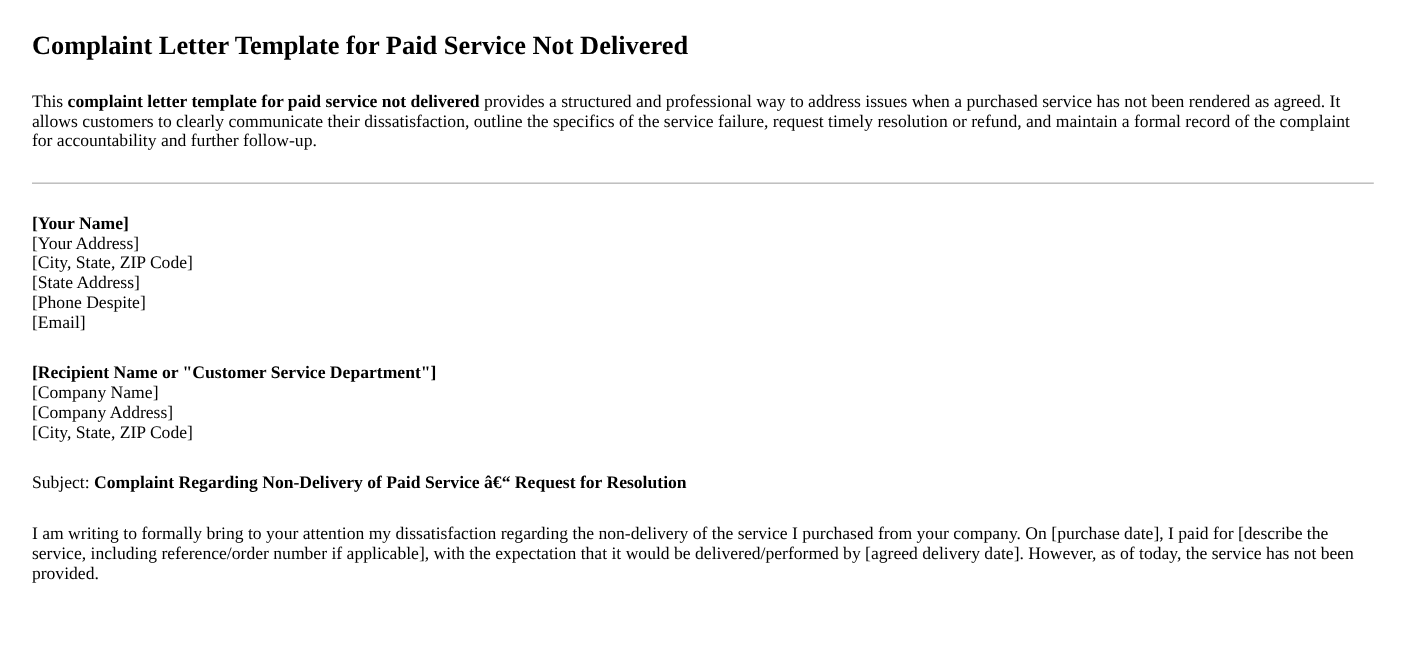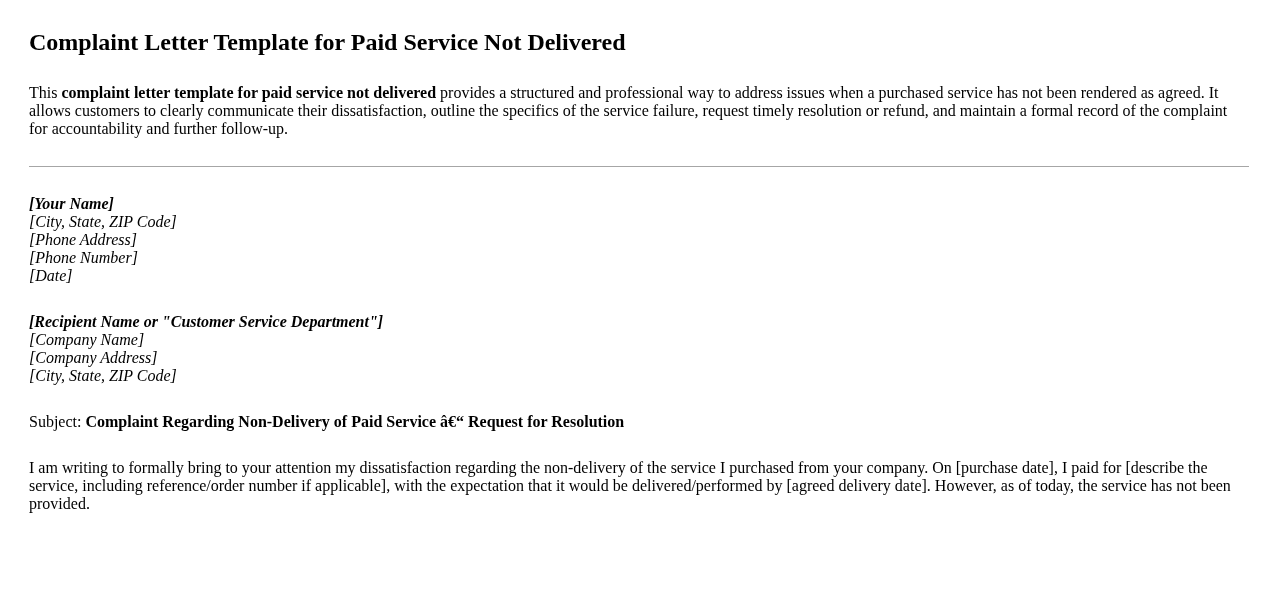--- a/index.html
+++ b/index.html
@@ -17,42 +17,43 @@
     font-weight: bold;
     margin: 21px 0;
   }
   p { margin: 28px 0; }
   hr.divider {
     border: none;
     border-top: 1px solid #a6a6a6;
     margin: 10px 0;
     height: 0;
   }
-  .line { display: block; font-style: italic; }
+  .line { display: block; }
   strong { font-weight: bold; }
 </style>
 </head>
 <body>
 
 <div>
 
   <h1 class="doc-title">Complaint Letter Template for Paid Service Not Delivered</h1>
 
   <p>
     <span>This </span><strong>complaint letter template for paid service not delivered</strong><span> provides a structured and professional way to address issues when a purchased service has not been rendered as agreed. It allows customers to clearly communicate their dissatisfaction, outline the specifics of the service failure, request timely resolution or refund, and maintain a formal record of the complaint for accountability and further follow-up.</span>
   </p>
 
   <hr class="divider">
 
   <p>
     <strong class="line">[Your Name]</strong>
+    <span class="line">[Your Address]</span>
     <span class="line">[City, State, ZIP Code]</span>
-    <span class="line">[Phone Address]</span>
-    <span class="line">[Phone Number]</span>
-    <span class="line">[Date]</span>
+    <span class="line">[State Address]</span>
+    <span class="line">[Phone Despite]</span>
+    <span class="line">[Email]</span>
   </p>
 
   <p>
     <strong class="line">[Recipient Name or "Customer Service Department"]</strong>
     <span class="line">[Company Name]</span>
     <span class="line">[Company Address]</span>
     <span class="line">[City, State, ZIP Code]</span>
   </p>
 
   <p>

